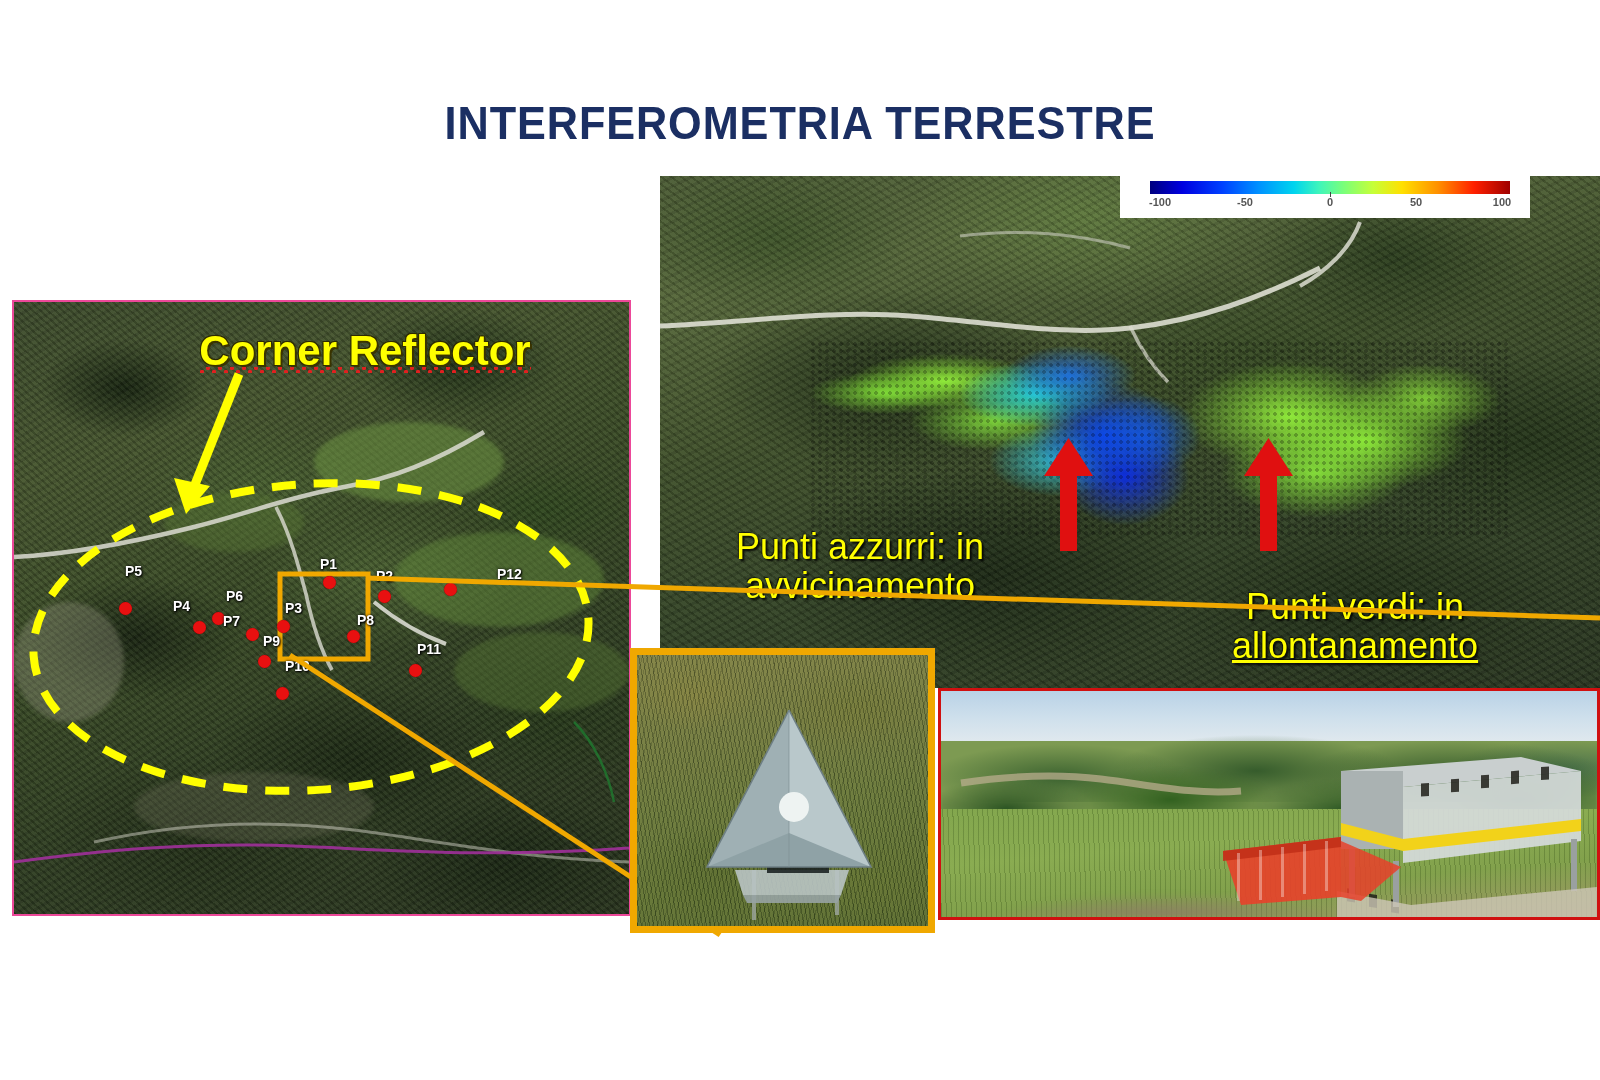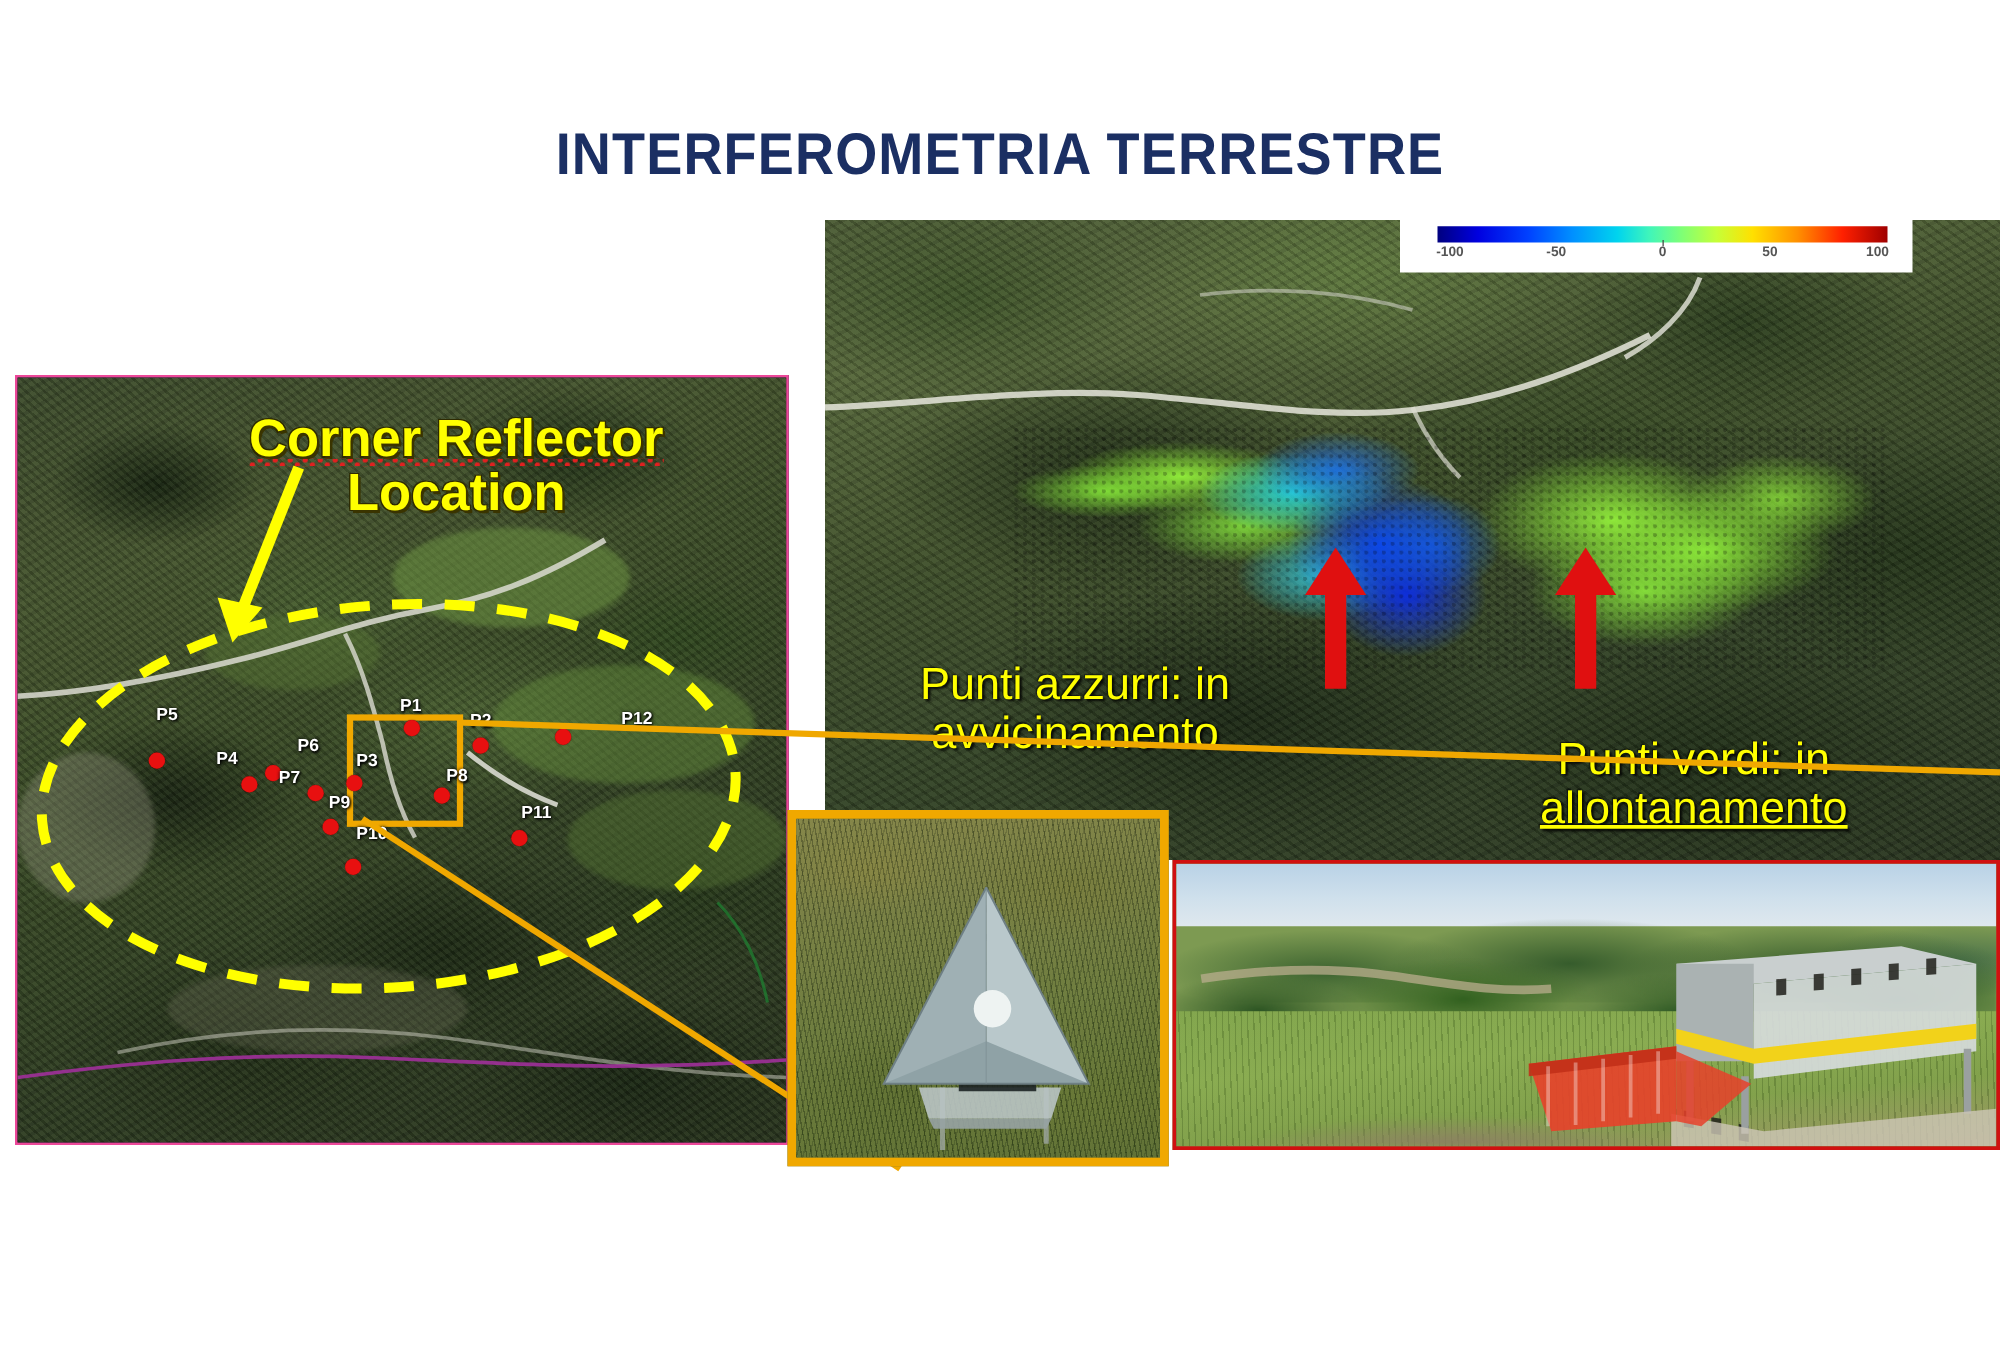--- a/index.html
+++ b/index.html
@@ -257,33 +257,32 @@
     <div class="pt" style="left:244px;top:353px;"></div>
     <div class="pt" style="left:262px;top:385px;"></div>
     <div class="pt" style="left:395px;top:362px;"></div>
     <div class="pt" style="left:430px;top:281px;"></div>
 
     <span class="pt-lab" style="left:306px;top:254px;">P1</span>
     <span class="pt-lab" style="left:362px;top:266px;">P2</span>
     <span class="pt-lab" style="left:271px;top:298px;">P3</span>
     <span class="pt-lab" style="left:159px;top:296px;">P4</span>
     <span class="pt-lab" style="left:111px;top:261px;">P5</span>
-    <span class="pt-lab" style="left:224px;top:286px;">P6</span>
+    <span class="pt-lab" style="left:212px;top:286px;">P6</span>
     <span class="pt-lab" style="left:209px;top:311px;">P7</span>
     <span class="pt-lab" style="left:343px;top:310px;">P8</span>
     <span class="pt-lab" style="left:249px;top:331px;">P9</span>
     <span class="pt-lab" style="left:271px;top:356px;">P10</span>
     <span class="pt-lab" style="left:403px;top:339px;">P11</span>
     <span class="pt-lab" style="left:436px;top:264px;margin-left:47px;">P12</span>
   </div>
 </div>
 
 <div id="cr-label">
   <span class="ln"><span class="spell">Corner Reflector</span></span>
-  <span class="ln">Location</span>
 </div>
 
 <div class="panel" id="right-interf">
   <div class="terrain2"></div>
 
   <svg class="vec" style="position:absolute;inset:0;width:100%;height:100%;" viewBox="0 0 940 512" preserveAspectRatio="none">
     <path d="M0,150 C90,146 170,134 250,140 C330,146 400,160 470,152 C540,144 600,122 660,92" stroke="#e6e6dc" stroke-width="5" fill="none" opacity=".85"></path>
     <path d="M470,150 C480,172 492,190 508,206" stroke="#ddddd2" stroke-width="3.5" fill="none" opacity=".7"></path>
     <path d="M640,110 C665,96 690,74 700,46" stroke="#e6e6dc" stroke-width="4" fill="none" opacity=".8"></path>
     <path d="M300,60 C360,52 420,58 470,72" stroke="#d6d6cc" stroke-width="3" fill="none" opacity=".55"></path>

